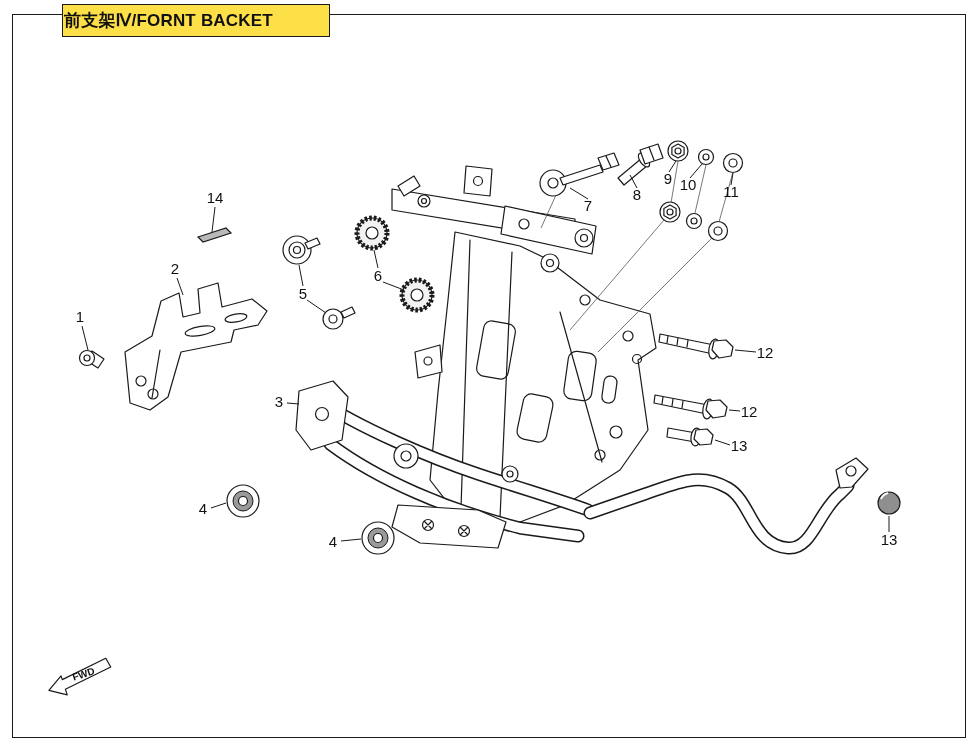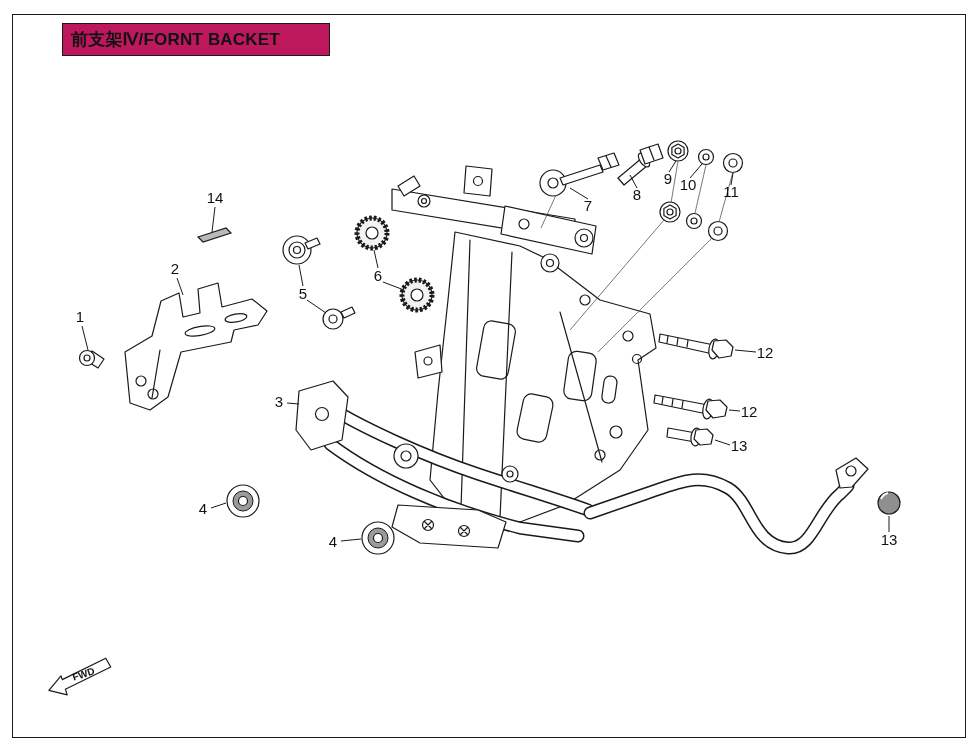--- a/index.html
+++ b/index.html
@@ -1,22 +1,22 @@
 <!DOCTYPE html>
 <html><head>
 <meta charset="utf-8">
 <style>
   html,body{margin:0;padding:0;background:#fff;}
   .stage{position:relative;width:980px;height:748px;background:#fff;overflow:hidden;
          font-family:"Liberation Sans",sans-serif;}
   .frame{position:absolute;left:12px;top:14px;width:954px;height:724px;
          border:1.5px solid #1a1a1a;box-sizing:border-box;z-index:1;}
-  .title-box{position:absolute;left:62px;top:23px;width:268px;height:33px;
-         background:#be185d;border:1.5px solid #1a1a1a;box-sizing:border-box;
-         display:flex;align-items:center;padding-left:8px;z-index:3;}
+  .title-box{position:absolute;left:62px;top:4px;width:268px;height:33px;
+         background:#fde047;border:1.5px solid #1a1a1a;box-sizing:border-box;
+         display:flex;align-items:center;padding-left:1px;z-index:3;}
   .title-box span{font-size:17px;font-weight:bold;color:#111;letter-spacing:0.2px;}
   svg.diagram{position:absolute;left:0;top:0;z-index:2;}
   .ln{fill:none;stroke:#1a1a1a;stroke-width:1.2;stroke-linejoin:round;stroke-linecap:round;}
   .fw{fill:#fff;stroke:#1a1a1a;stroke-width:1.2;stroke-linejoin:round;}
   .tube-o{fill:none;stroke:#1a1a1a;stroke-width:13;stroke-linecap:round;}
   .tube-i{fill:none;stroke:#fff;stroke-width:10;stroke-linecap:round;}
   .guides line{stroke:#555;stroke-width:0.8;}
   .leader{stroke:#1a1a1a;stroke-width:1;}
   .callout{font-family:"Liberation Sans",sans-serif;font-size:15px;fill:#111;
            text-anchor:middle;dominant-baseline:middle;}

